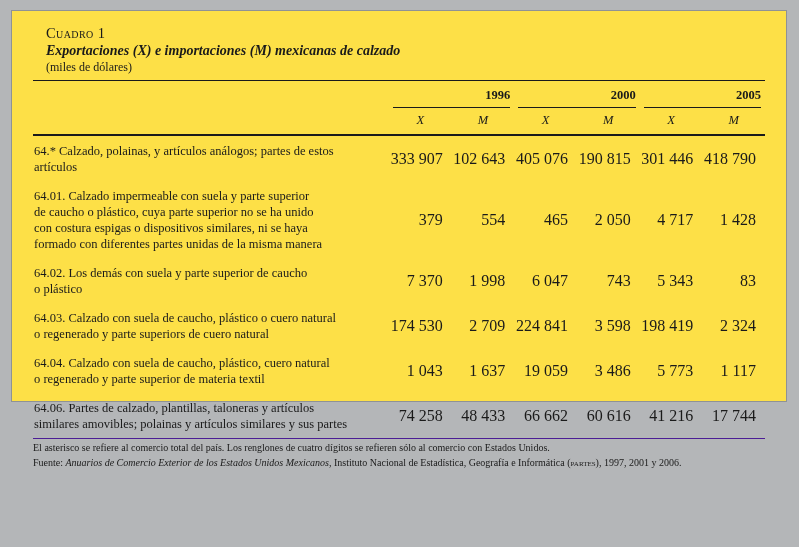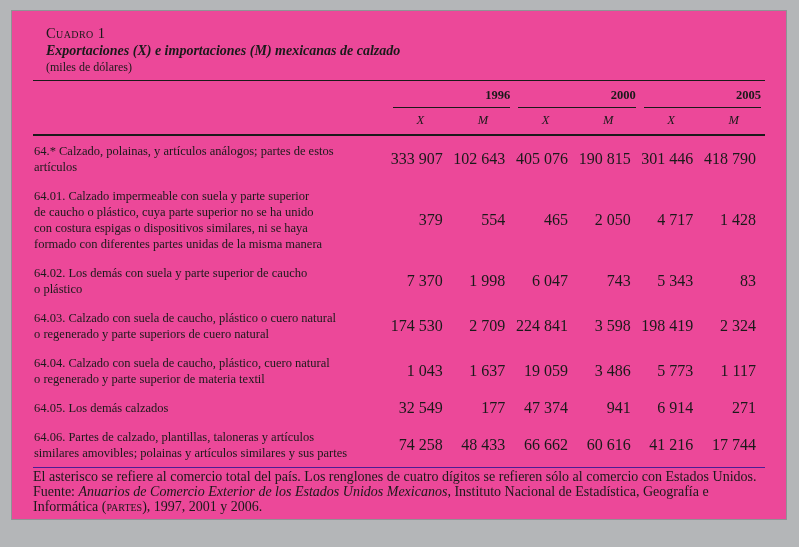--- a/index.html
+++ b/index.html
@@ -6,22 +6,22 @@
   body {
     width:799px; height:547px;
     background:#b4b6b8;
     font-family:"Liberation Serif", serif;
     color:#1a1a1a;
     position:relative;
     overflow:hidden;
   }
   .page {
     position:absolute; left:11px; top:10px;
-    width:776px; height:510px;
-    background:#ec4899;
+    width:776px; height:392px;
+    background:#fde047;
     border:1px solid #8f9295;
     box-sizing:border-box;
     padding:14px 21px 0 21px;
   }
   
   .titleblock { padding-left:13px; margin-bottom:2px; }
   .kicker { font-variant:small-caps; font-size:14.5px; letter-spacing:.4px; }
   .title  { font-weight:bold; font-style:italic; font-size:14px; margin-top:1px; }
   .subtitle { font-size:12px; margin-top:1px; padding-bottom:3px; }
 
@@ -53,21 +53,21 @@
     padding:6.5px 0 6.5px 1px;
     display:flex; align-items:center;
   }
   .val {
     font-size:16px;
     display:flex; align-items:center; justify-content:flex-end;
     padding-right:9px;
     white-space:nowrap;
   }
   
-  .footnotes { padding-top:1px; font-size:14px; line-height:15px; }
+  .footnotes { padding-top:1px; font-size:10px; line-height:15px; }
   .src-italic { font-style:italic; }
   .smallcaps { font-variant:small-caps; }
 </style>
 </head>
 <body>
 
 <div class="page">
 
   <div class="titleblock">
     <div class="kicker">Cuadro 1</div>
@@ -146,29 +146,20 @@
         <div class="rlabel">64.04. Calzado con suela de caucho, plástico, cuero natural
 o regenerado y parte superior de materia textil</div>
         <div class="val">1 043</div>
         <div class="val">1 637</div>
         <div class="val">19 059</div>
         <div class="val">3 486</div>
         <div class="val">5 773</div>
         <div class="val">1 117</div>
       </div>
 
-      <div class="grid row">
-        <div class="rlabel">64.05. Los demás calzados</div>
-        <div class="val">32 549</div>
-        <div class="val">177</div>
-        <div class="val">47 374</div>
-        <div class="val">941</div>
-        <div class="val">6 914</div>
-        <div class="val">271</div>
-      </div>
 
       <div class="grid row">
         <div class="rlabel">64.06. Partes de calzado, plantillas, taloneras y artículos
  similares amovibles; polainas y artículos similares y sus partes</div>
         <div class="val">74 258</div>
         <div class="val">48 433</div>
         <div class="val">66 662</div>
         <div class="val">60 616</div>
         <div class="val">41 216</div>
         <div class="val">17 744</div>

